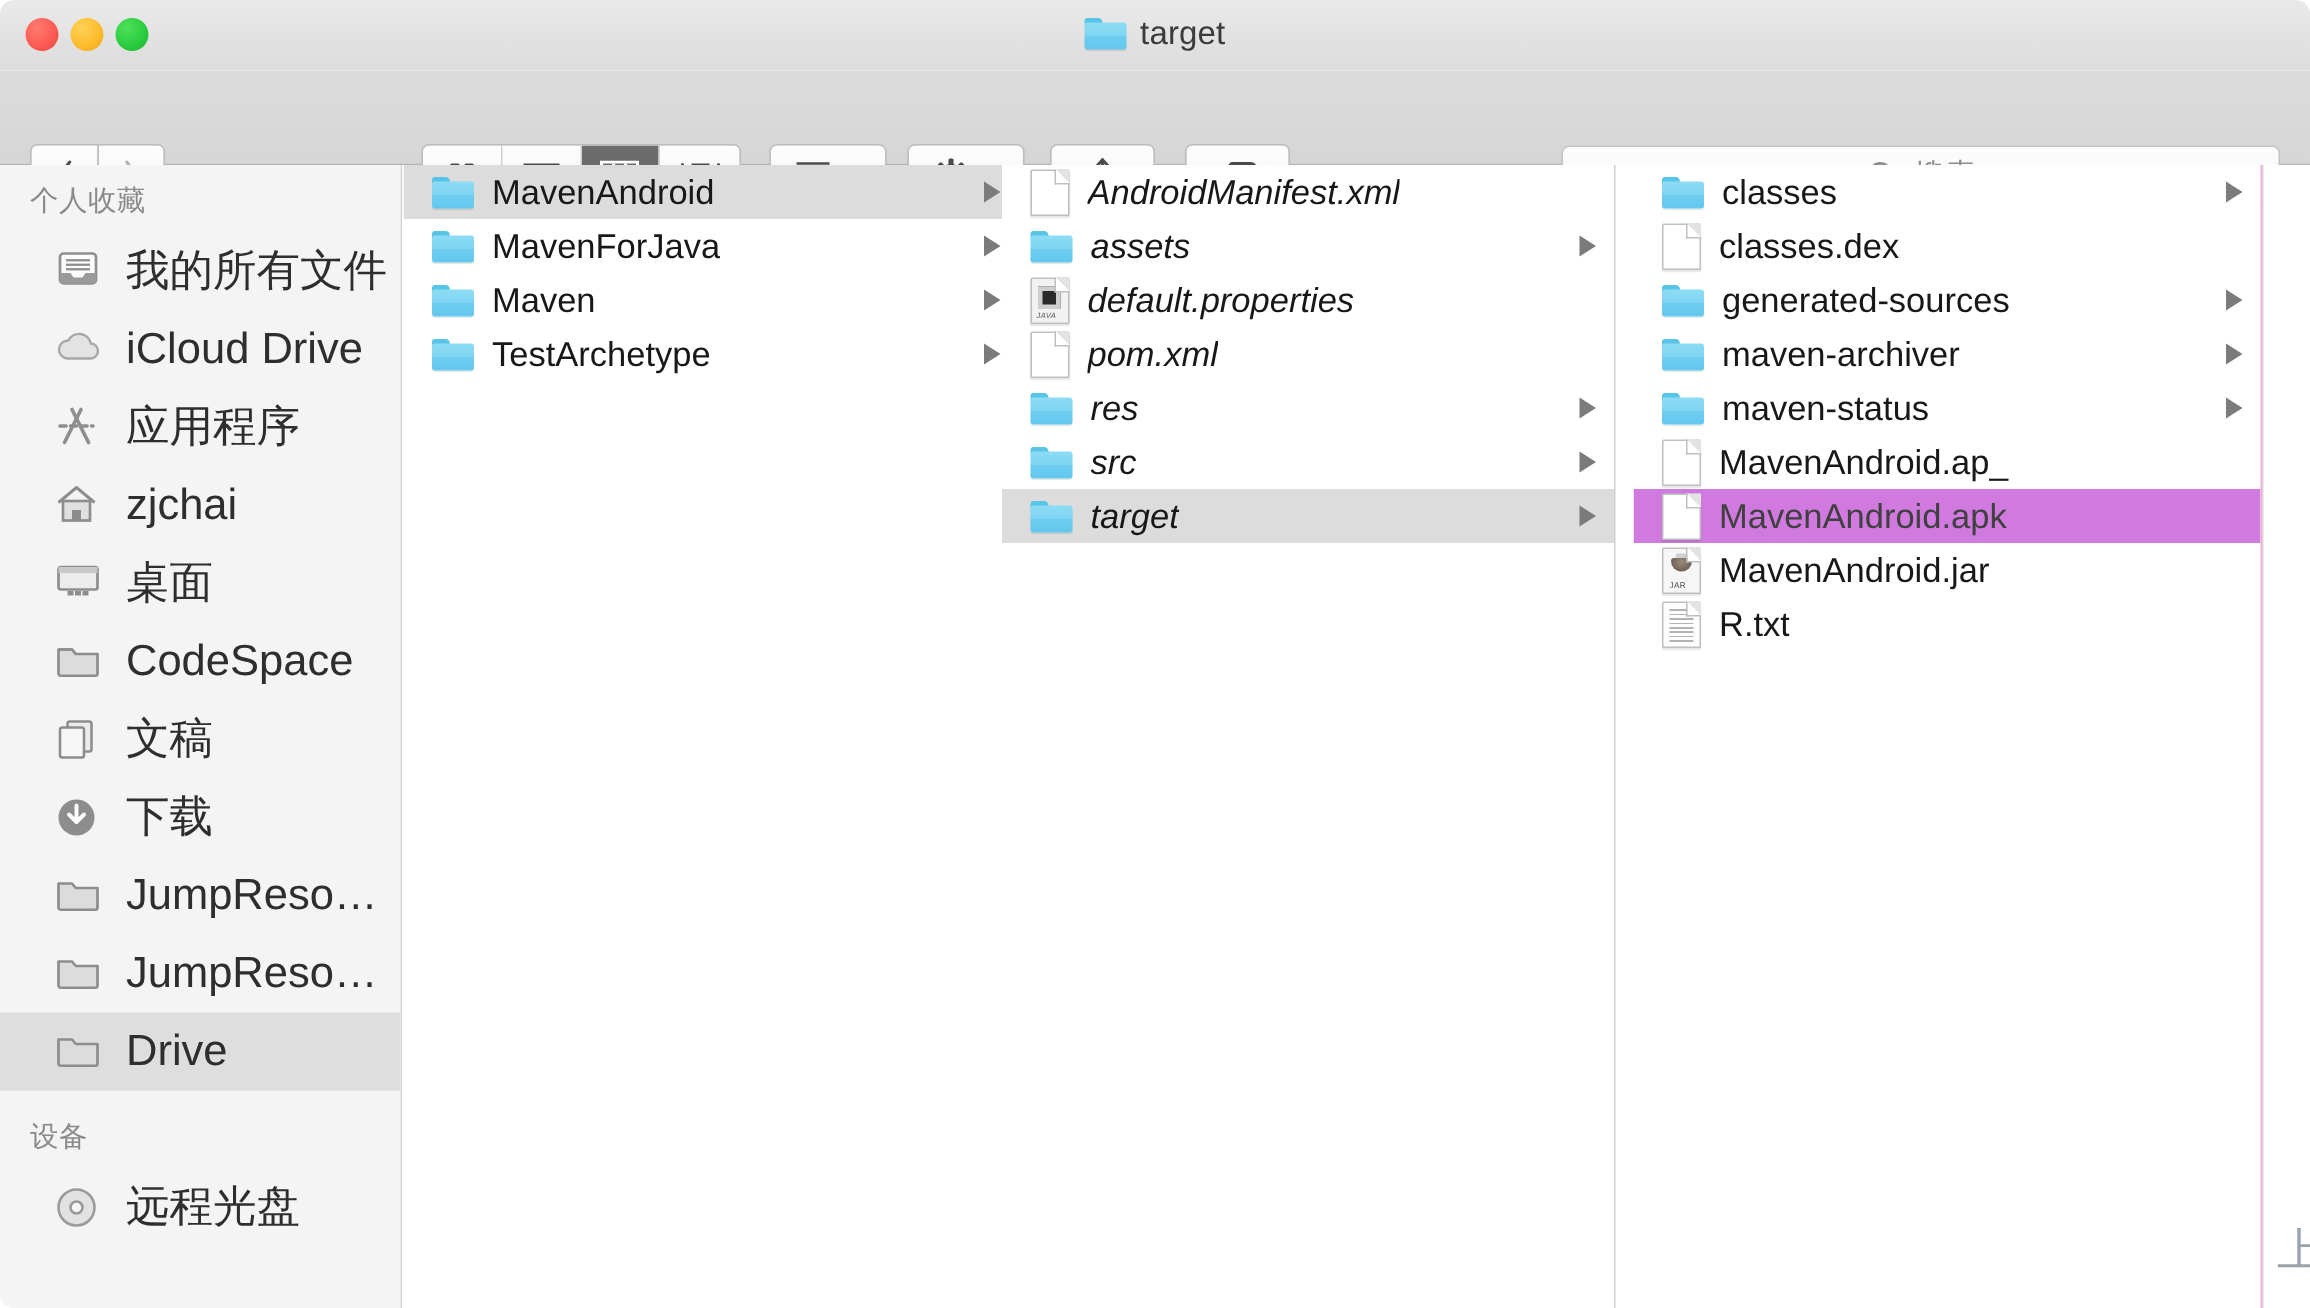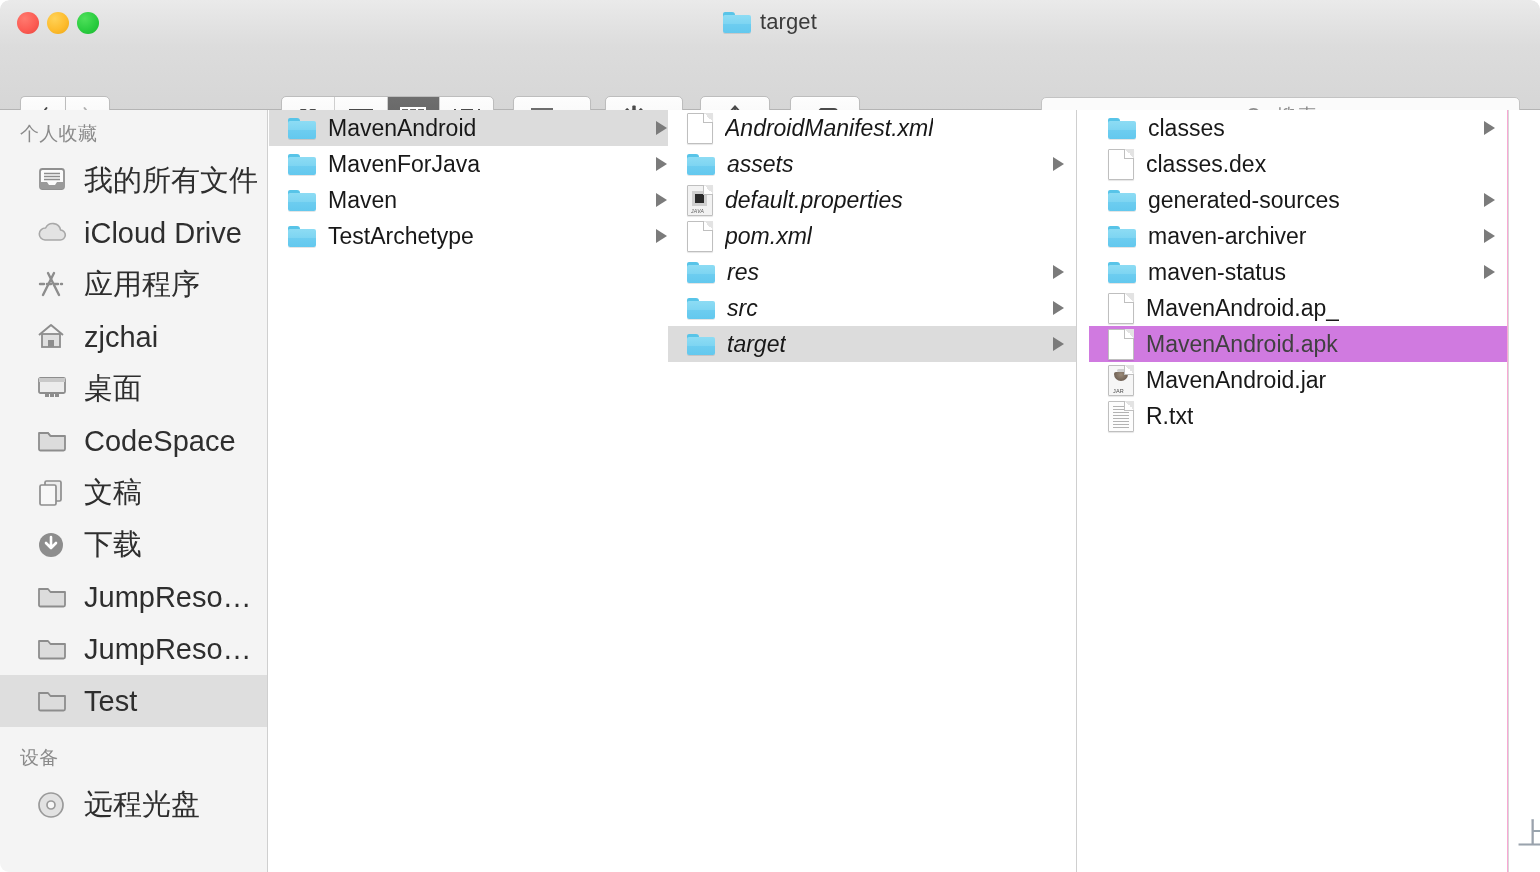--- a/index.html
+++ b/index.html
@@ -508,21 +508,21 @@
         </span>
         <span>JumpReso…</span>
       </div>
 
       <div class="sb-item selected">
         <span class="sb-icon">
           <svg width="32" height="26" viewBox="0 0 32 26">
             <path d="M3 7 h9 l2.5 3 h14.5 v13 a1.5 1.5 0 0 1 -1.5 1.5 H4.5 A1.5 1.5 0 0 1 3 23 Z" fill="#dcdcdc" stroke="#8d8d8d" stroke-width="1.8" stroke-linejoin="round"></path>
           </svg>
         </span>
-        <span>Test</span>
+        <span>Drive</span>
       </div>
 
       <div class="sb-header" style="padding-top:18px;">设备</div>
 
       <div class="sb-item">
         <span class="sb-icon">
           <svg width="30" height="30" viewBox="0 0 30 30">
             <circle cx="15" cy="15" r="12" fill="#e2e2e2" stroke="#9a9a9a" stroke-width="1.7"></circle>
             <circle cx="15" cy="15" r="4" fill="#f7f7f7" stroke="#9a9a9a" stroke-width="1.7"></circle>
           </svg>

